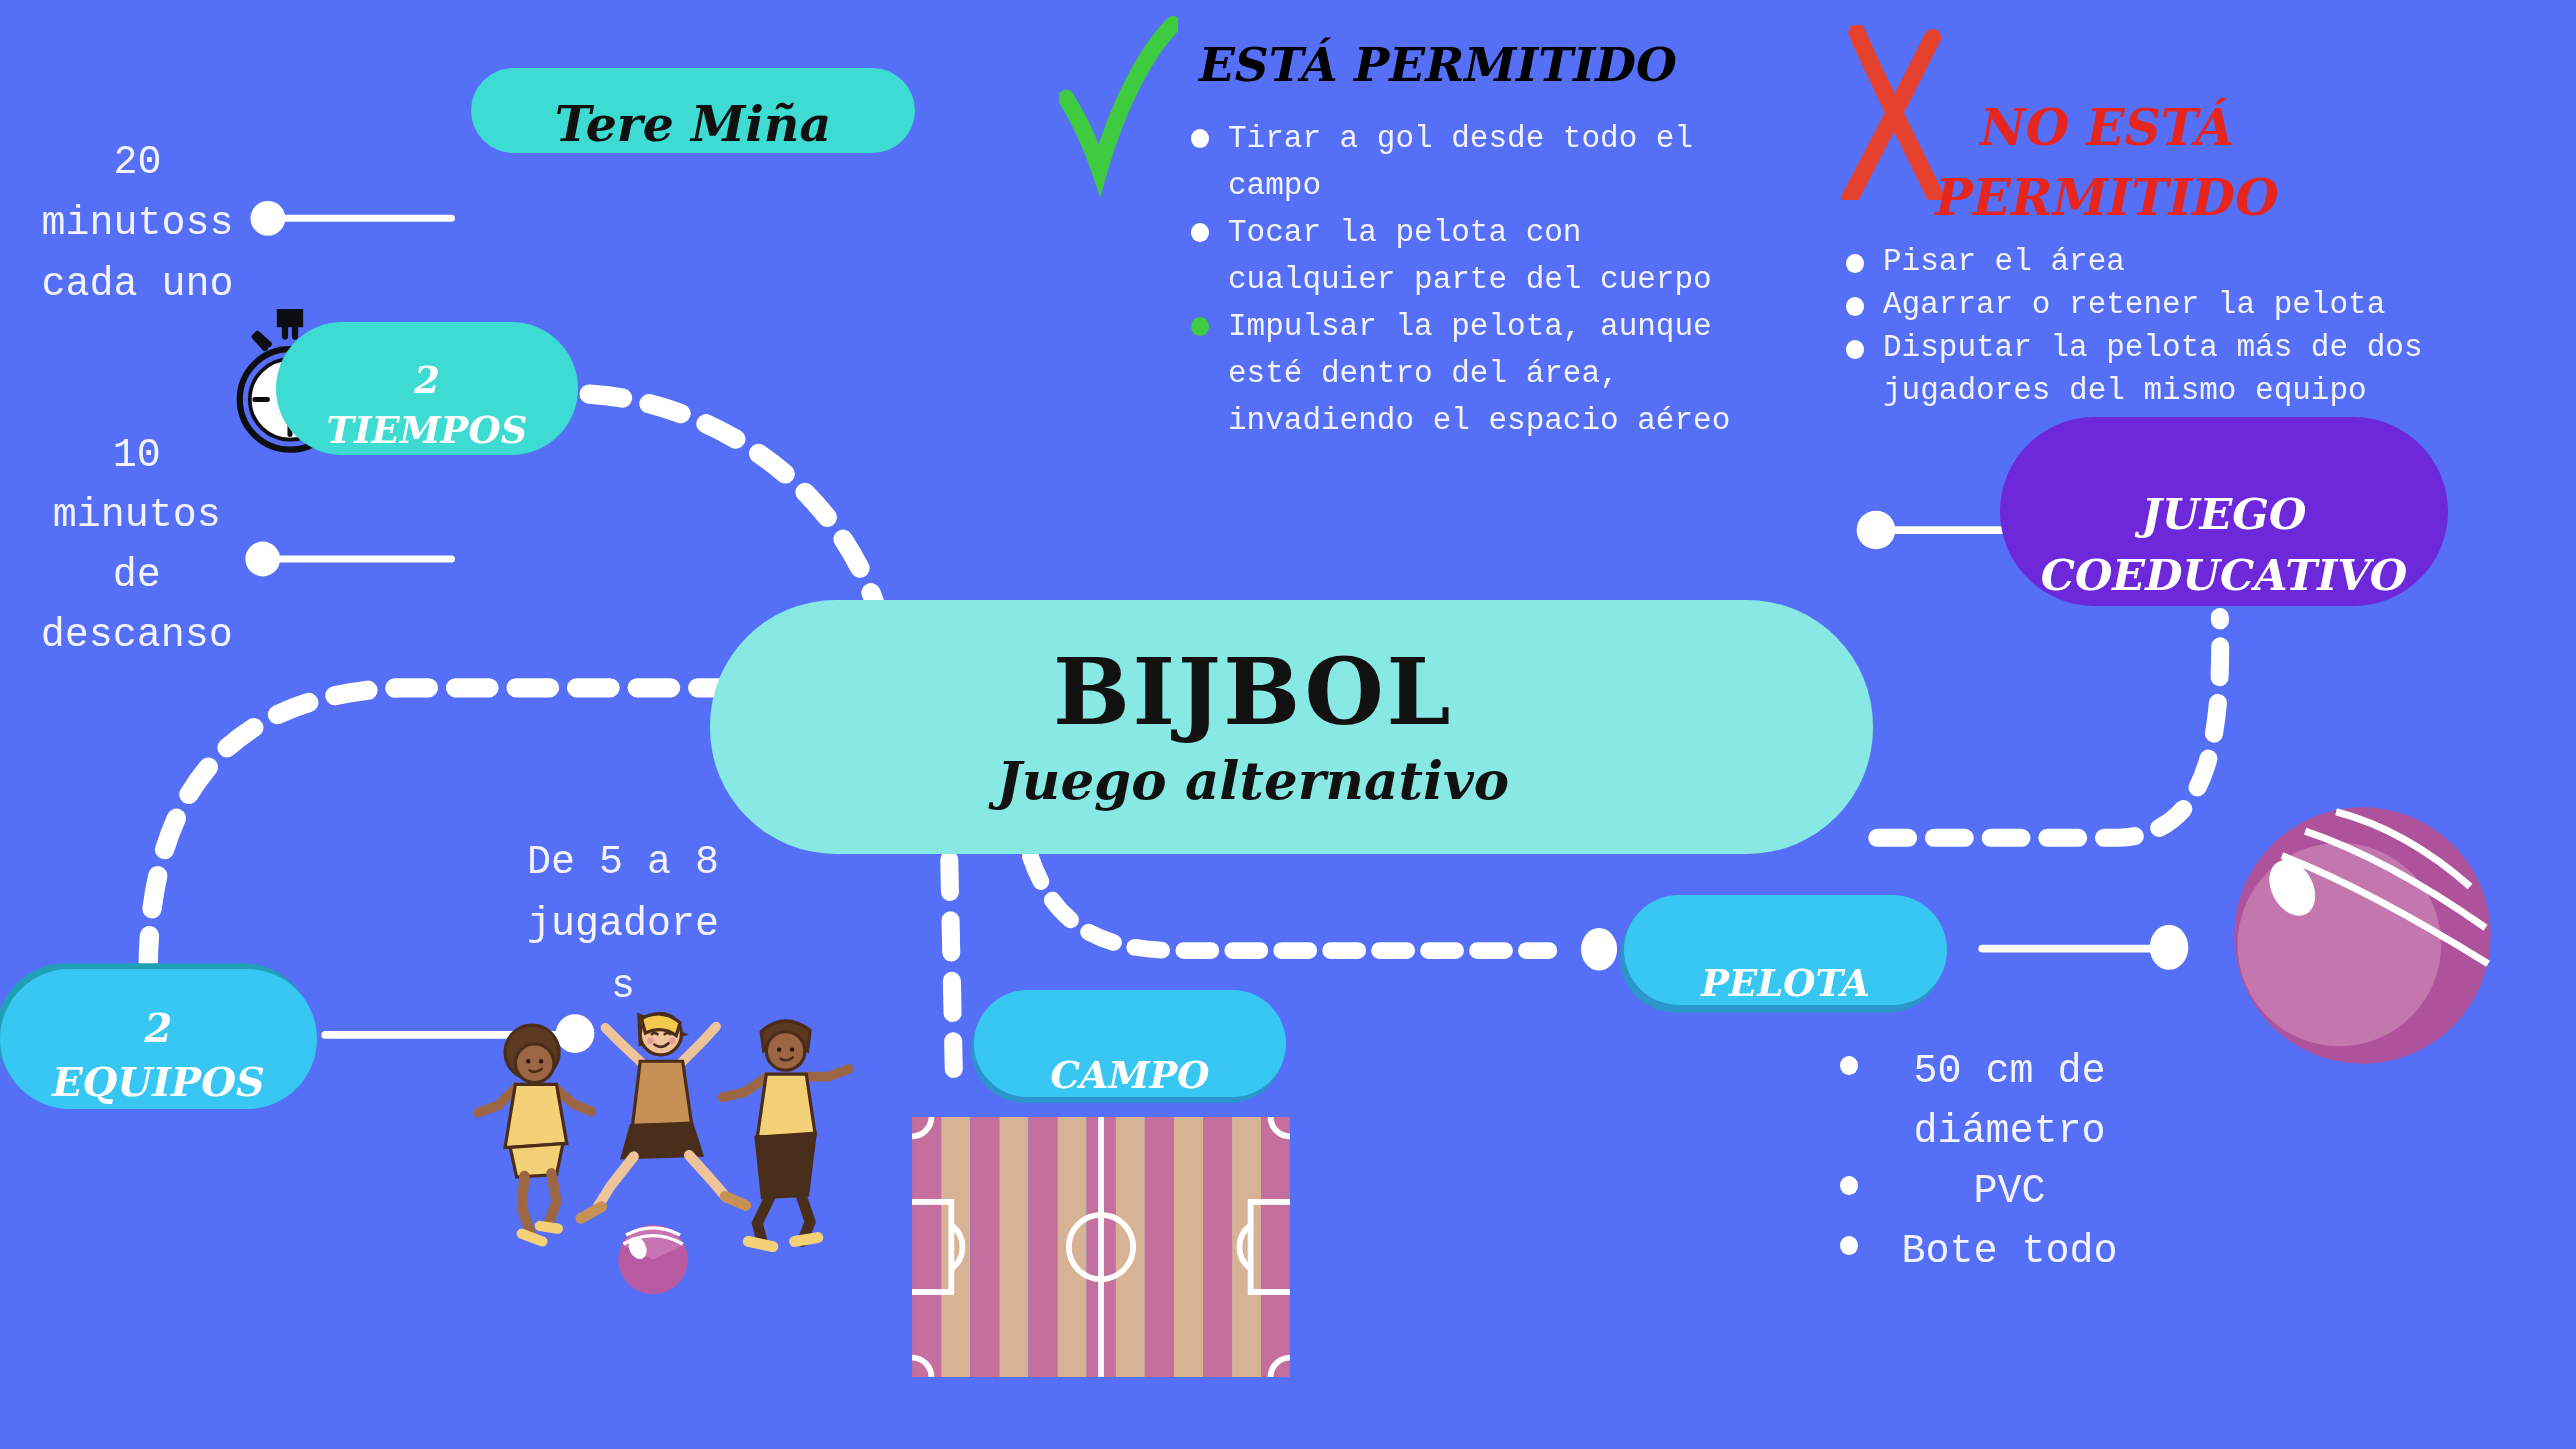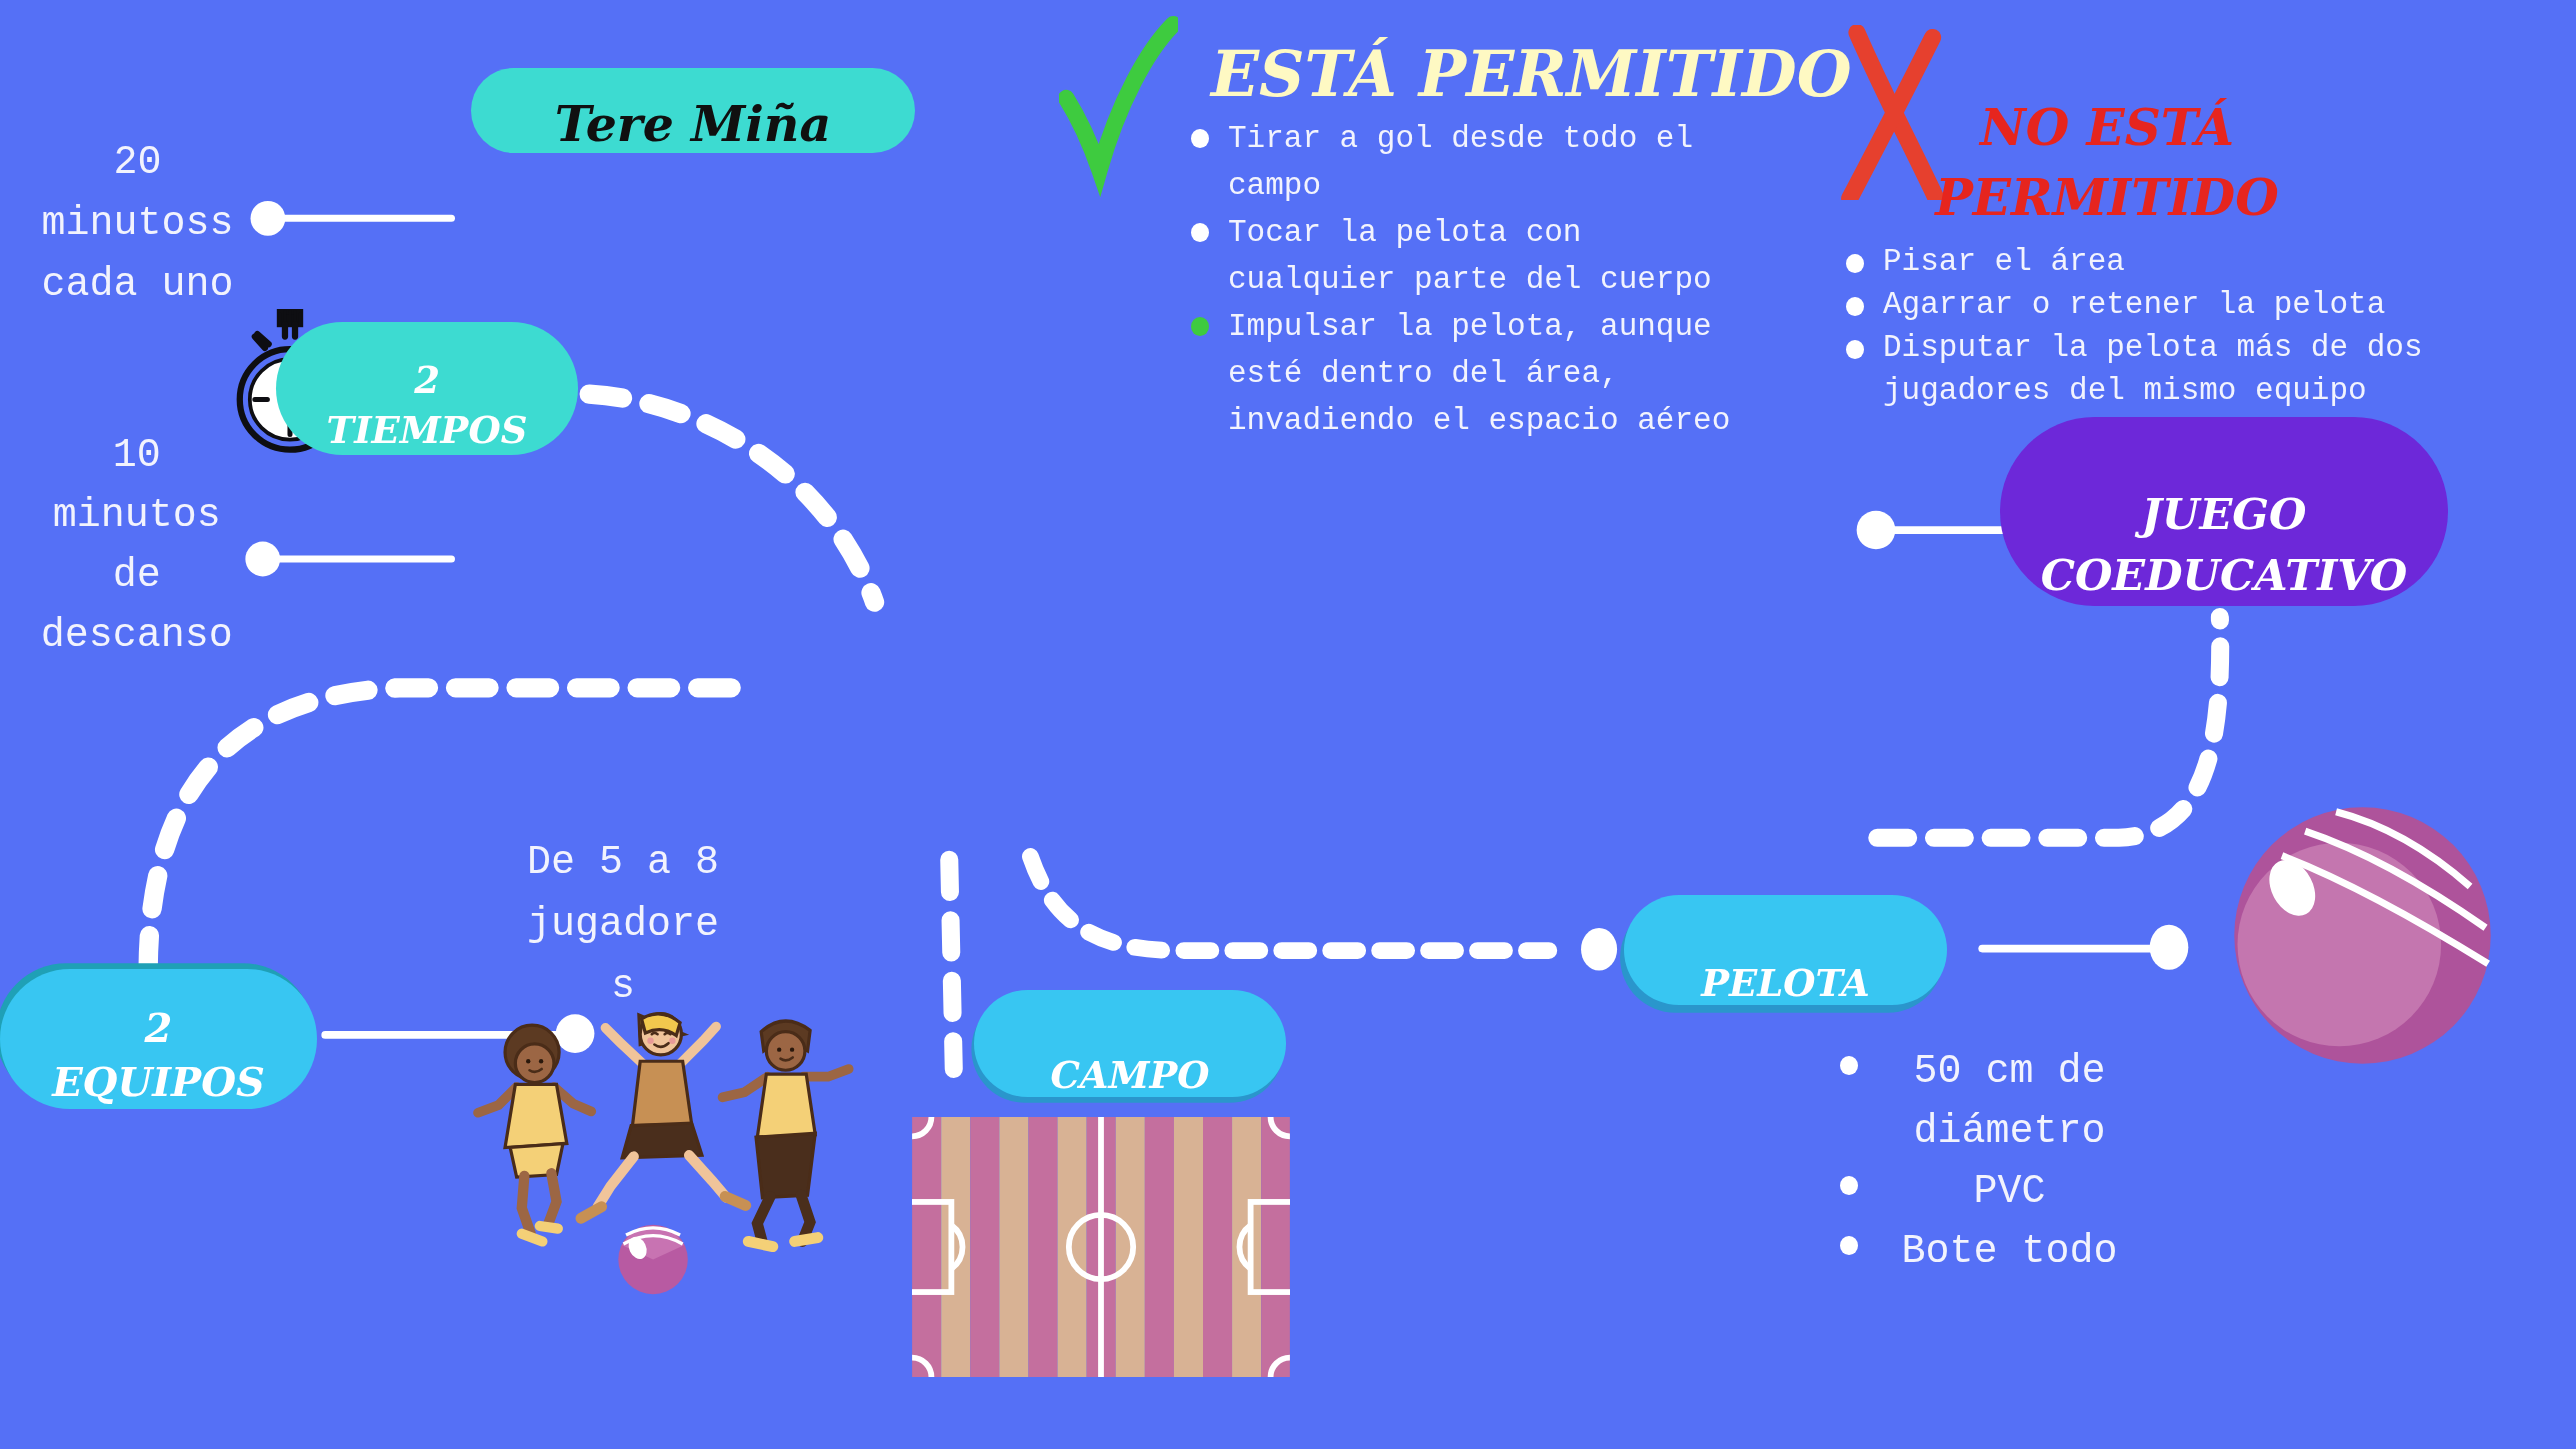--- a/index.html
+++ b/index.html
@@ -38,22 +38,22 @@
   
   .bubble{position:absolute;left:710px;top:600px;width:1163px;height:254px;border-radius:126px;
           background:#88E9E4;z-index:2;display:flex;flex-direction:column;align-items:center;
           justify-content:center;padding-right:77px;box-sizing:border-box;}
   .bubble-title{font-family:"DejaVu Serif",serif;font-weight:900;font-size:91px;color:#111111;
                 letter-spacing:2.6px;line-height:1;}
   .bubble-sub{font-family:"DejaVu Serif",serif;font-style:italic;font-weight:900;font-size:53px;
               color:#111111;margin-top:16.7px;line-height:1;}
 
   
-  .perm-title{position:absolute;left:1199px;top:37px;width:644px;color:#fef9c3;
-              font-family:"DejaVu Serif",serif;font-style:italic;font-weight:900;font-size:63px;z-index:2;margin-left:12px;}
+  .perm-title{position:absolute;left:1199px;top:37px;width:644px;color:#000000;
+              font-family:"DejaVu Serif",serif;font-style:italic;font-weight:900;font-size:47px;z-index:2;}
   .noperm-title{position:absolute;left:1922px;top:93px;width:370px;color:#E6251E;text-align:center;
               font-family:"DejaVu Serif",serif;font-style:italic;font-weight:900;font-size:50px;
               line-height:70px;z-index:2;}
   ul.rules{position:absolute;margin:0;padding:0;list-style:none;color:#F2F3FD;
            font-family:"Liberation Mono",monospace;z-index:2;}
   ul.rules li{position:relative;padding-left:40px;}
   ul.rules li::before{content:"";position:absolute;left:2.6px;width:18px;height:19.3px;border-radius:50%;
            background:#FFFFFF;top:14px;}
   .perm-list{left:1188px;top:115px;width:567px;font-size:31px;line-height:47px;}
   .perm-list li.green-bullet::before{background:#3ECB3F;}
@@ -156,20 +156,24 @@
     <li>Disputar la pelota más de dos jugadores del mismo equipo</li>
   </ul>
 
   <div class="pill pill-coeducativo">
     <div>
       <span class="ln">JUEGO</span>
       <span class="ln">COEDUCATIVO</span>
     </div>
   </div>
 
+  <div class="bubble">
+    <div class="bubble-title">BIJBOL</div>
+    <div class="bubble-sub">Juego alternativo</div>
+  </div>
 
   <div class="note note-jugadores">De 5 a 8 jugadores</div>
 
   <div class="pill pill-equipos">
     <div>
       <span class="ln">2</span>
       <span class="ln">EQUIPOS</span>
     </div>
   </div>
 

